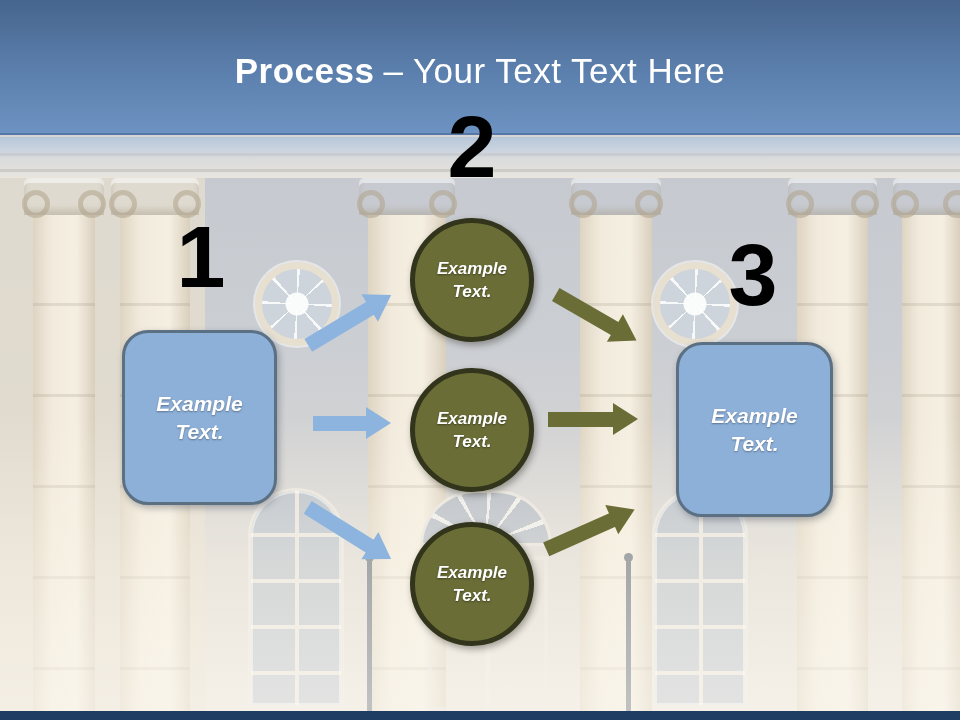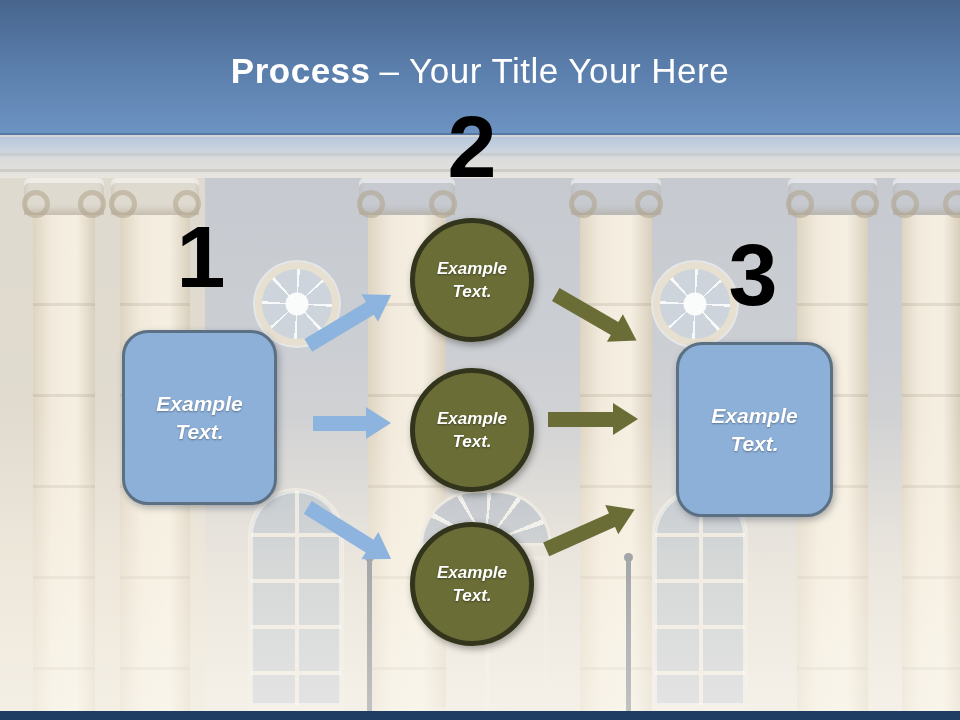--- a/index.html
+++ b/index.html
@@ -200,21 +200,21 @@
 
     <div class="railing-post" style="left:367px;top:423px;"></div>
     <div class="railing-post" style="left:626px;top:423px;"></div>
 
     <div class="photo-wash"></div>
     <div class="footer-strip"></div>
   </div>
 
   <div class="header">
     <div class="title">
-      <span class="t-bold">Process</span><span class="t-rest">– Your Title Your Here</span>
+      <span class="t-bold">Process</span><span class="t-rest">– Your Text Text Here</span>
     </div>
   </div>
 
   <div class="num num1">1</div>
   <div class="num num2">2</div>
   <div class="num num3">3</div>
 
   <div class="arrow blue" style="left:308px;top:345px;width:97px;transform:rotate(-31deg);">
       <div class="shaft"></div>
       <div class="head"></div>

